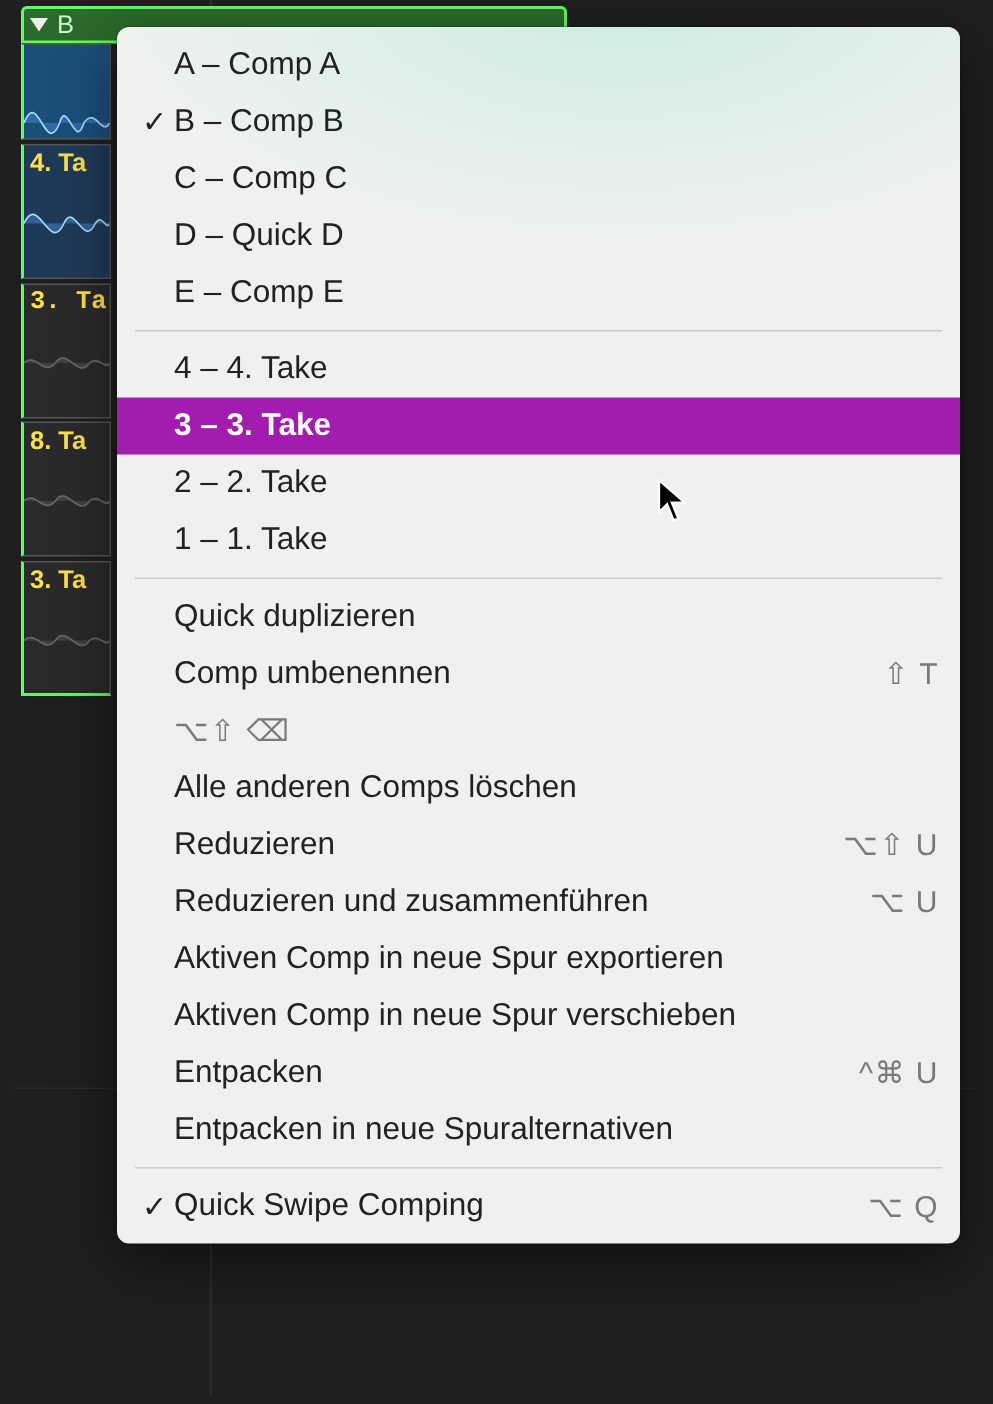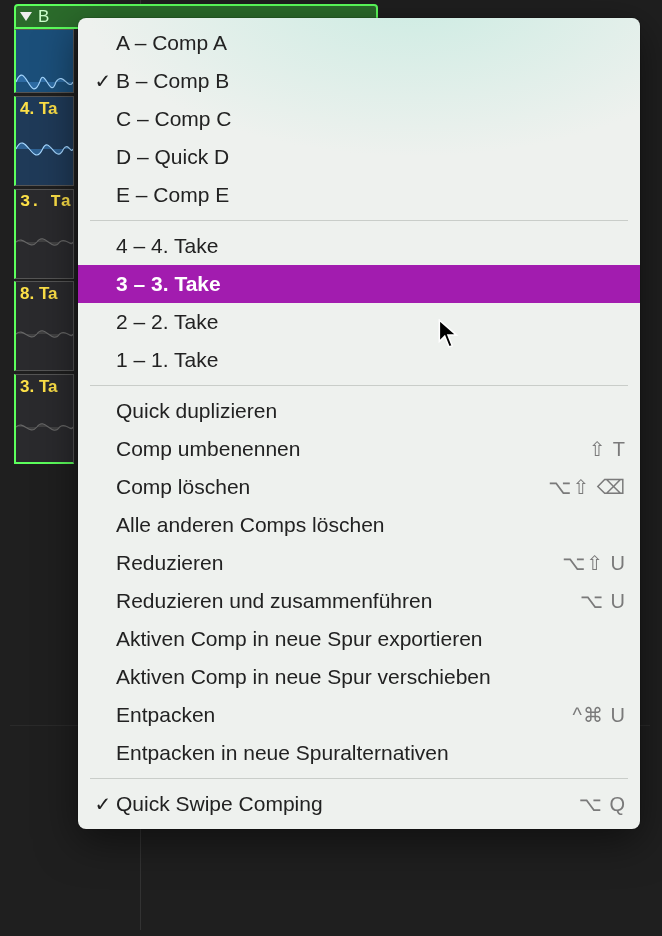--- a/index.html
+++ b/index.html
@@ -246,21 +246,20 @@
     <span class="label">Quick duplizieren</span>
     <span class="shortcut"></span>
   </div>
   <div class="menu-item">
     <span class="check"></span>
     <span class="label">Comp umbenennen</span>
     <span class="shortcut">⇧ T</span>
   </div>
   <div class="menu-item">
     <span class="check"></span>
-    <span class="label">Comp löschen</span>
     <span class="shortcut">⌥⇧ ⌫</span>
   </div>
   <div class="menu-item">
     <span class="check"></span>
     <span class="label">Alle anderen Comps löschen</span>
     <span class="shortcut"></span>
   </div>
   <div class="menu-item">
     <span class="check"></span>
     <span class="label">Reduzieren</span>

